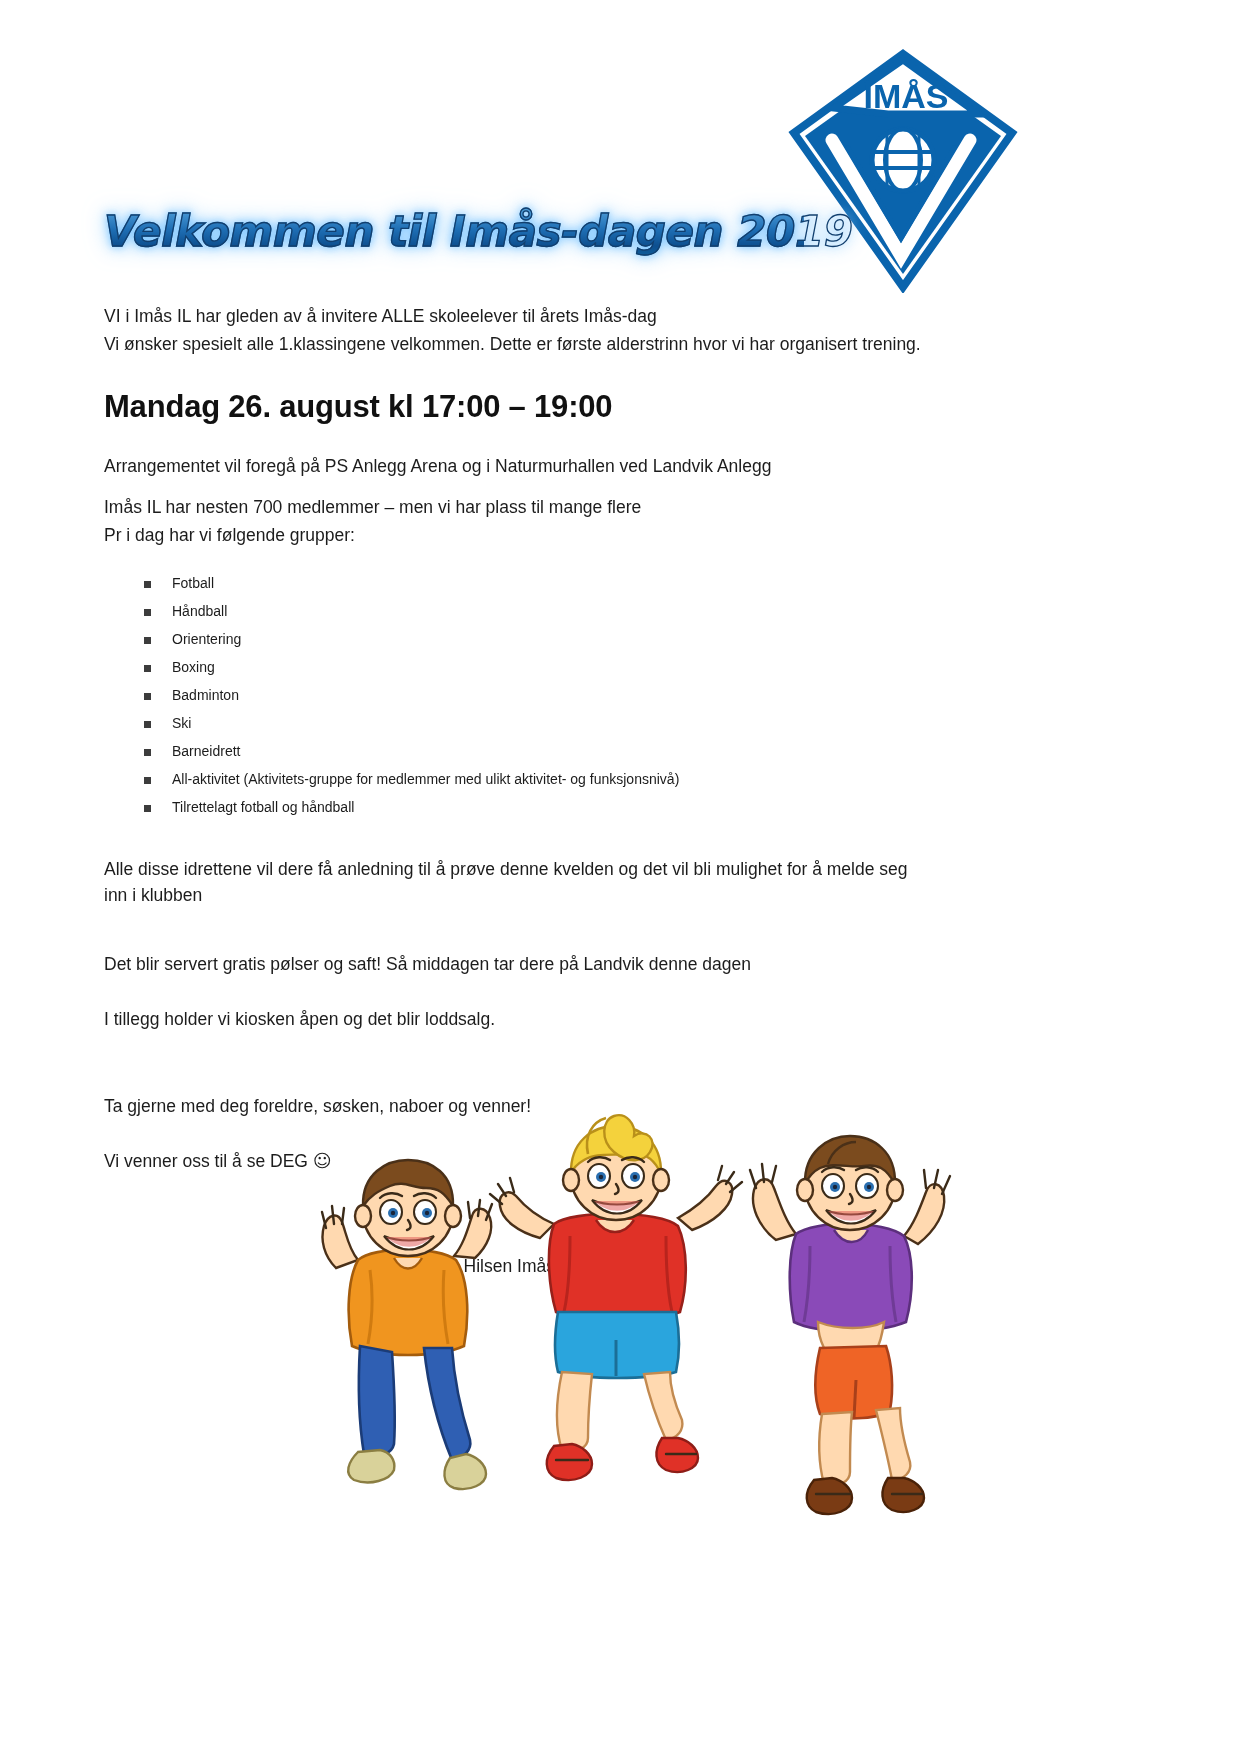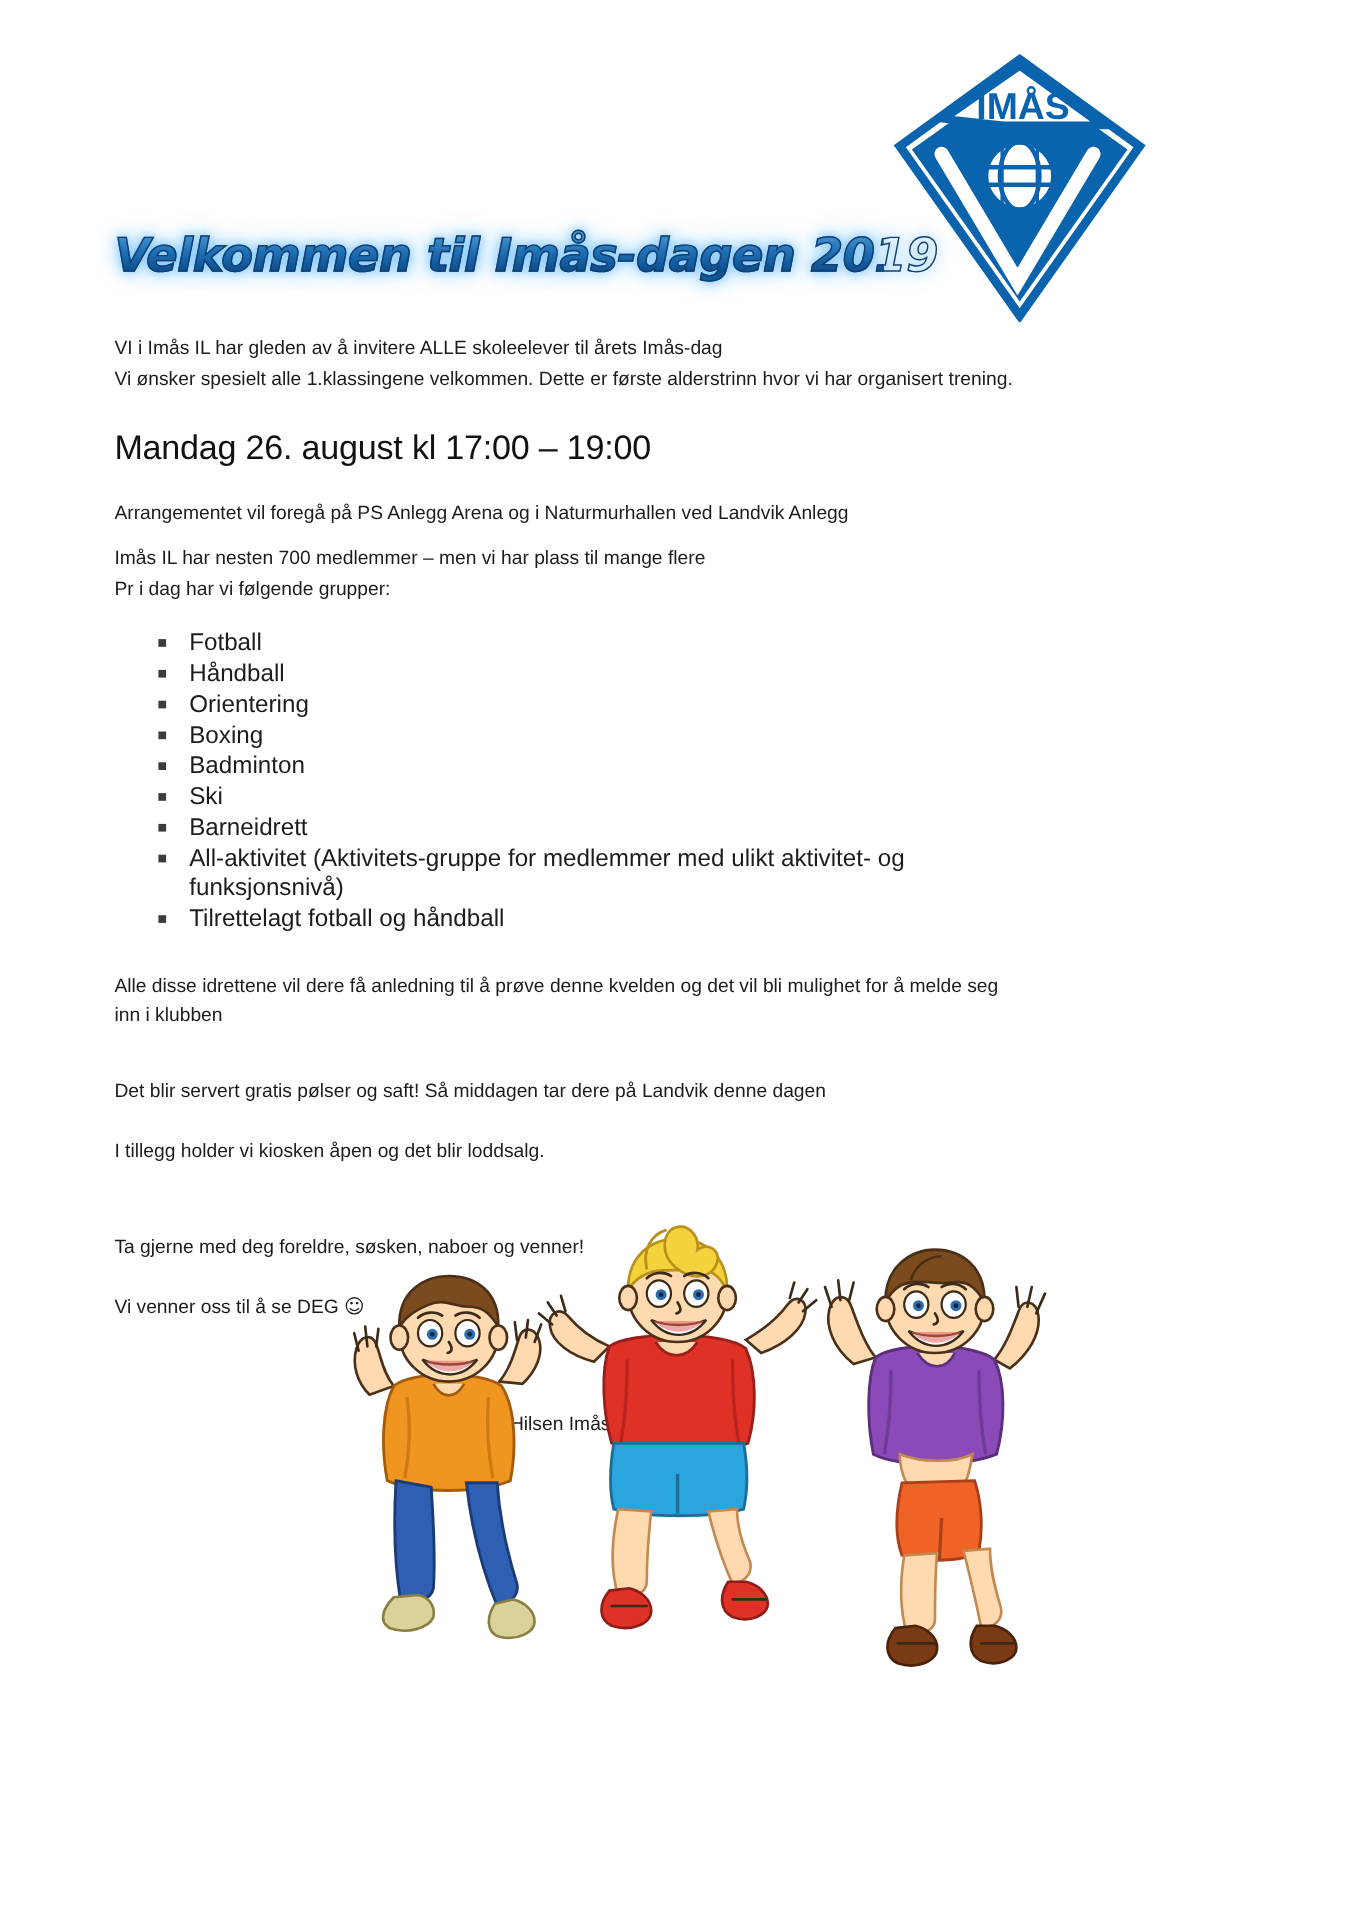--- a/index.html
+++ b/index.html
@@ -18,21 +18,21 @@
   .page {
     position: absolute;
     inset: 0;
     background: #fff;
   }
 
   
   .logo {
     position: absolute;
     top: 48px;
-    left: 812px;
+    left: 788px;
     width: 230px;
     height: 245px;
   }
 
   
   .title-wrap {
     position: absolute;
     left: 104px;
     top: 204px;
     width: 700px;
@@ -71,38 +71,38 @@
   }
   .para.tight {
     margin-bottom: 2px;
   }
   .para.nolead {
     margin-bottom: 0;
   }
 
   h2.when {
     font-size: 31px;
-    font-weight: normal;
+    font-weight: bold;
     margin: 30px 0 26px 0;
     letter-spacing: -0.2px;
     color: #111;
     line-height: 40px;
   }
 
   ul.groups {
     list-style: none;
     margin: 22px 0 0 0;
     padding: 0 0 0 40px;
   }
   ul.groups li {
     position: relative;
     padding-left: 28px;
     margin-bottom: 1px;
     line-height: 27px;
-    font-size: 22px;
+    font-size: 14px;
   }
   ul.groups li .bullet {
     position: absolute;
     left: 0;
     top: 11px;
     width: 7px;
     height: 7px;
     background: #3c3c3c;
   }
 

